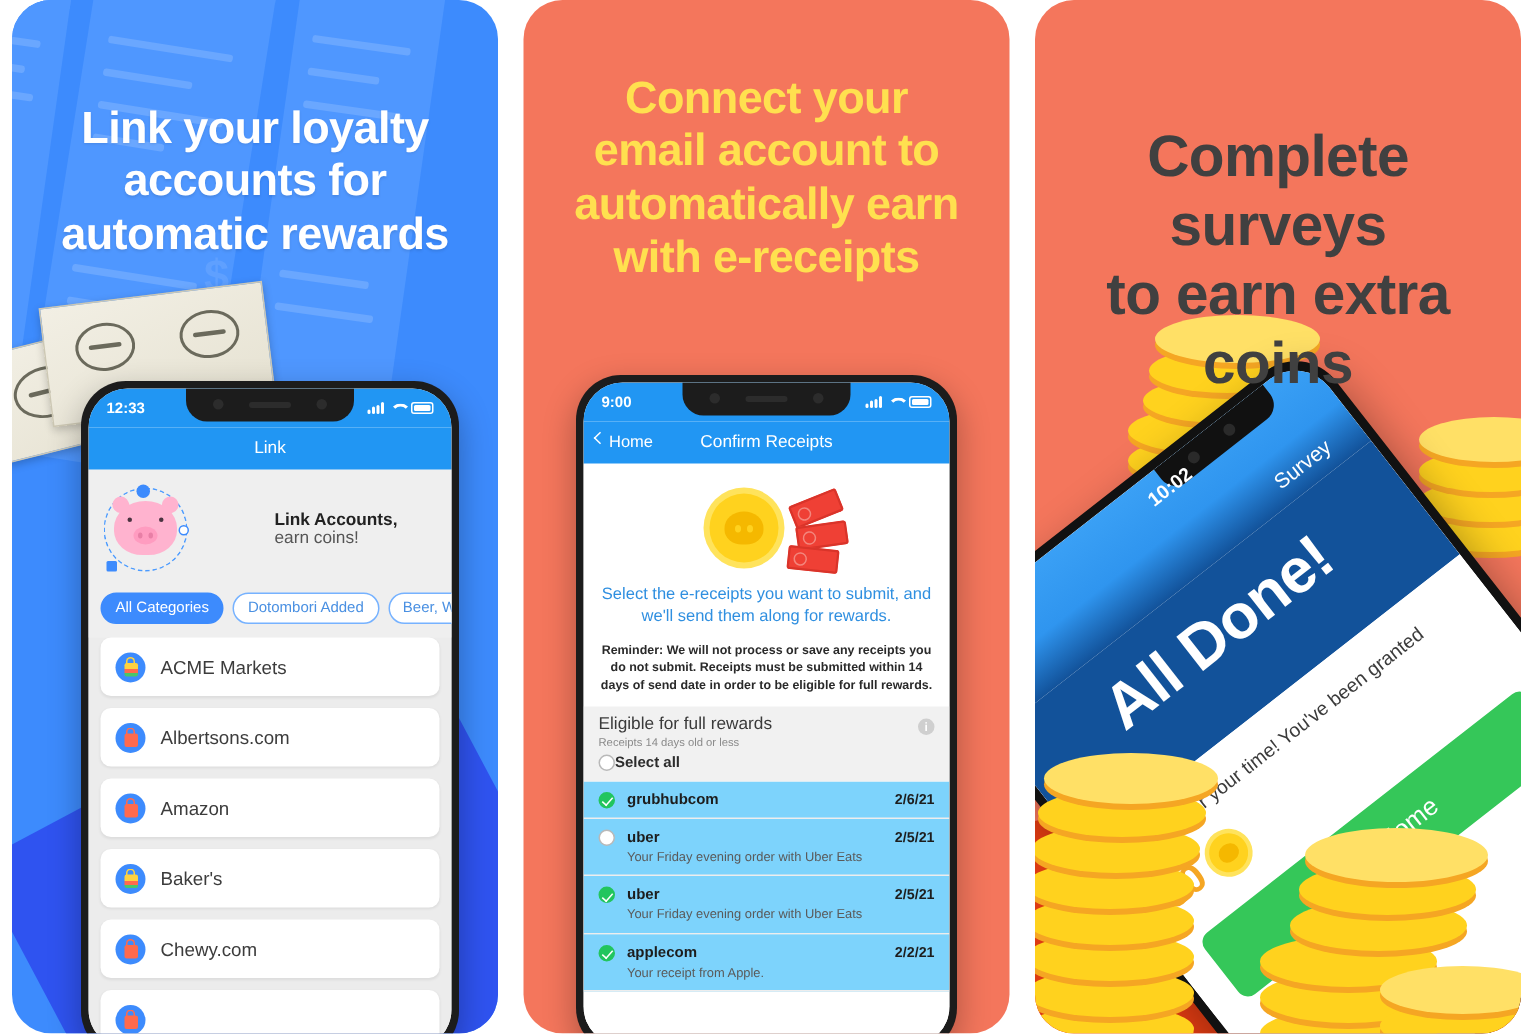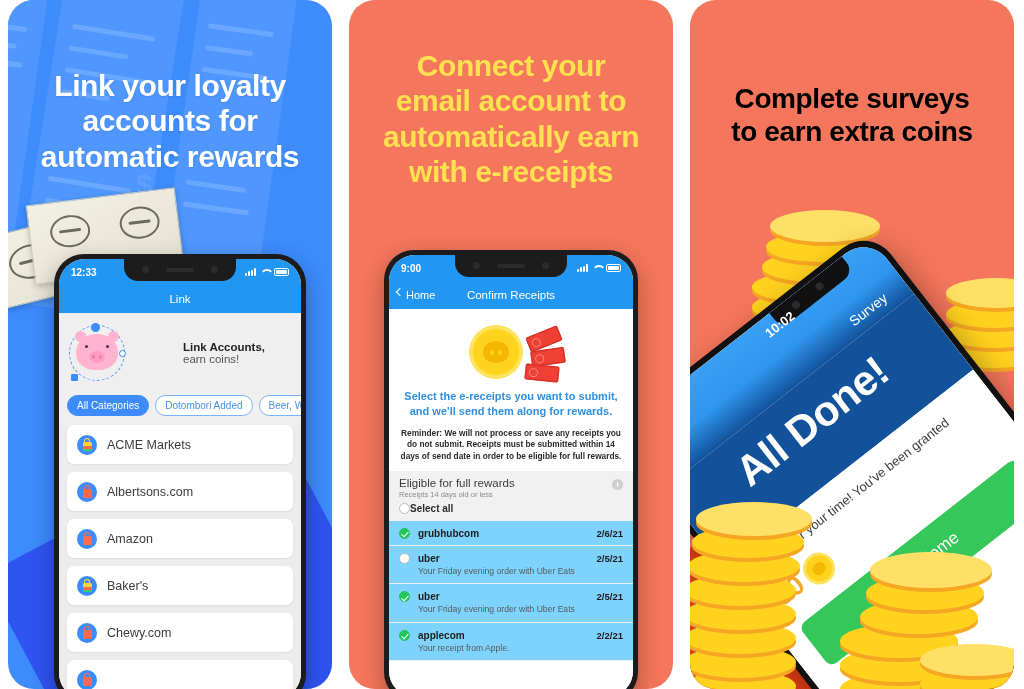--- a/index.html
+++ b/index.html
@@ -48,21 +48,21 @@
     position: relative; z-index: 6;
     text-align: center;
     font-weight: 700;
     line-height: 1.18;
     letter-spacing: -0.4px;
     padding: 0 14px;
     white-space: pre-line;
   }
   .headline.p1 { color:#ffffff; font-size:30px; margin-top:68px; text-shadow:0 1px 2px rgba(0,0,0,.10); }
   .headline.p2 { color:#ffe04f; font-size:30px; margin-top:48px; }
-  .headline.p3 { color:#000000; font-size:28px; margin-top:82px; }
+  .headline.p3 { color:#404040; font-size:39px; margin-top:82px; }
 
   
   .bill {
     position:absolute;
     background: linear-gradient(160deg,#f2efe4 0%, #e6e2d2 100%);
     border:1px solid #cdc8b4;
     box-shadow: 0 2px 6px rgba(0,0,0,.22);
   }
   .bill .oval {
     position:absolute; border:2px solid #6b6a5c; border-radius:50%;
@@ -159,21 +159,21 @@
      box-shadow:inset 0 0 0 1.5px #d9342a;}
   .ticket::after{content:"";position:absolute;left:4px;top:4px;width:7px;height:7px;border-radius:50%;
      border:1.5px solid #f3867d;}
   .bigcoin{position:relative;width:46px;height:46px;border-radius:50%;background:#ffd21e;
      box-shadow:0 0 0 4px #ffe35c; z-index:3;}
   .bigcoin .pf{position:absolute;left:10px;top:12px;width:26px;height:22px;background:#f5b800;border-radius:50% 50% 45% 45%;}
   .bigcoin .pf::before,.bigcoin .pf::after{content:"";position:absolute;top:9px;width:4px;height:5px;
      background:#ffd21e;border-radius:50%;}
   .bigcoin .pf::before{left:7px}.bigcoin .pf::after{right:7px}
 
-  .p2-lead{color:#2f8fe0;font-size:11px;font-weight:700;text-align:center;line-height:1.35;padding:0 12px;}
+  .p2-lead{color:#2f8fe0;font-size:11px;font-weight:400;text-align:center;line-height:1.35;padding:0 12px;}
   .p2-reminder{color:#2a2a2a;font-size:8.3px;font-weight:700;text-align:center;line-height:1.4;padding:9px 10px 8px;}
 
   .elig-head{background:#f1f1f1;padding:6px 10px 7px;position:relative;}
   .elig-title{font-size:11.5px;color:#3a3a3a;}
   .elig-sub{font-size:7.5px;color:#8a8a8a;margin-top:1px;}
   .info-dot{position:absolute;right:10px;top:8px;width:11px;height:11px;border-radius:50%;
      background:#cfcfcf;color:#fff;font-size:8px;text-align:center;line-height:11px;font-weight:700;}
   .selall{display:flex;align-items:center;gap:0;margin-top:4px;}
   .circ{width:11px;height:11px;border-radius:50%;border:1.4px solid #b9b9b9;flex:0 0 auto;background:#fff;}
   .circ.on{background:#22c55e;border-color:#22c55e;position:relative;}

